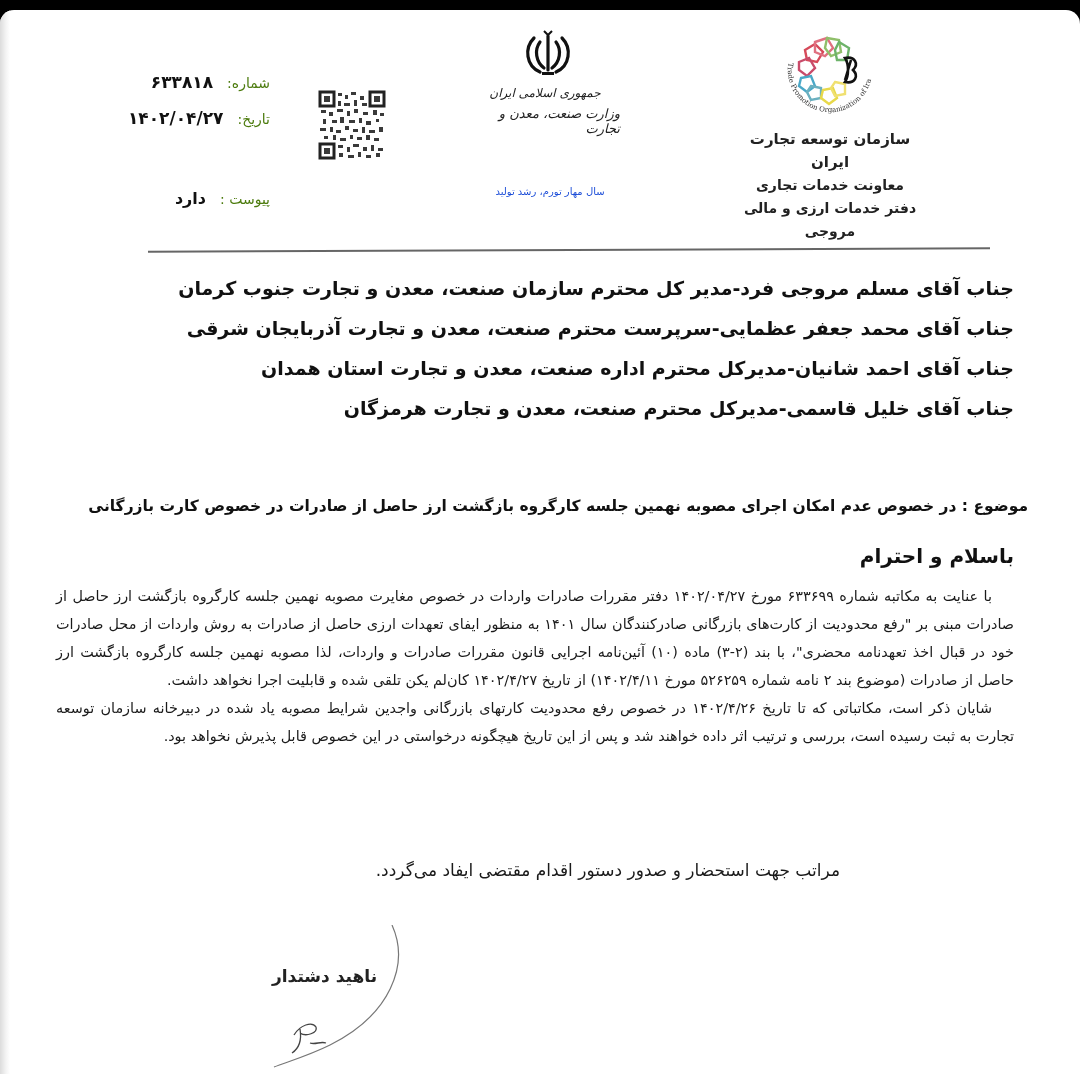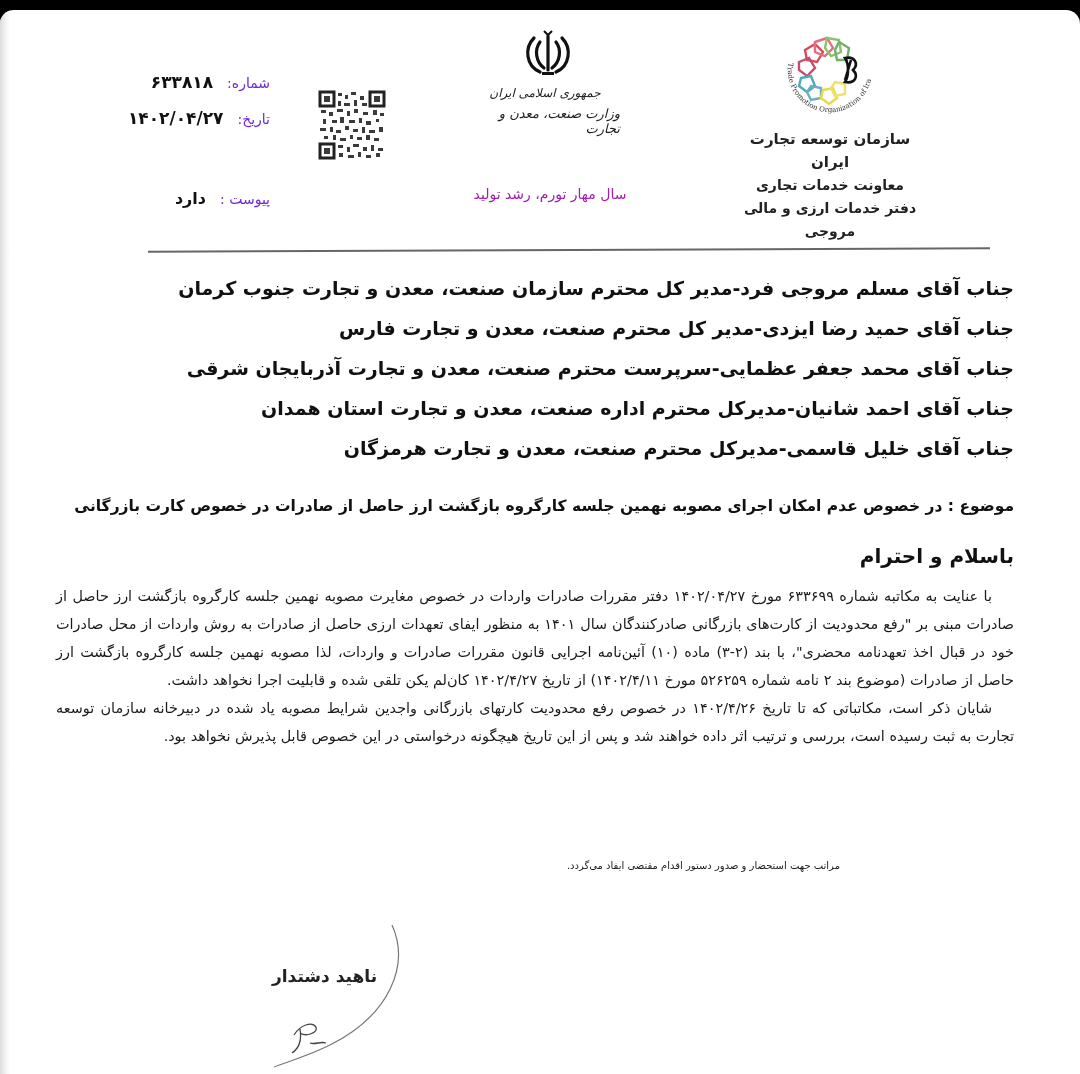--- a/index.html
+++ b/index.html
@@ -16,47 +16,47 @@
     overflow:hidden;
   }
   .page-shadow-left {
     position:absolute; left:0; top:0; width:10px; height:100%;
     background:linear-gradient(to right,#dcdcdc,#f4f4f4 60%,#fff);
   }
   .rtl { direction:rtl; unicode-bidi:embed; }
 
   
   .meta-row { position:absolute; right:810px; display:flex; align-items:baseline; gap:14px; color:#222; white-space:nowrap; direction:rtl; }
-  .meta-label { font-size:14px; color:#6d28d9;text-align:center; }
+  .meta-label { font-size:14px; color:#4d7c0f;text-align:center; }
   .meta-value { font-size:17px; font-weight:bold; letter-spacing:1px; color:#111; }
   .qr-grid { position:absolute; left:318px; top:80px; width:68px; height:70px; }
 
   
   .emblem { position:absolute; left:520px; top:18px; width:56px; height:50px; }
   .ministry { position:absolute; left:470px; top:76px; width:150px; text-align:center; color:#222; font-family:"DejaVu Serif", serif; font-style:italic; }
   .ministry .l1 { font-size:12px; }
   .ministry .l2 { font-size:13px; margin-top:6px;text-align:right; }
-  .slogan { position:absolute; left:450px; top:176px; width:200px; text-align:center; font-size:14px; color:#a21caf; }
+  .slogan { position:absolute; left:450px; top:176px; width:200px; text-align:center; font-size:10px; color:#1d4ed8; }
 
   
   .org-logo { position:absolute; left:775px; top:10px; width:110px; height:108px; }
   .org-block { position:absolute; left:730px; top:118px; width:200px; text-align:center; font-weight:bold; color:#222; font-size:14px; line-height:23px; }
   .org-block div:first-child { font-size:15px; }
 
   .divider { position:absolute; left:148px; top:239px; width:842px; height:2px; background:#666; transform:rotate(-0.25deg); }
 
   
   .recipients { position:absolute; right:66px; top:258px; width:860px; font-weight:bold; font-size:19px; color:#111; line-height:40px; text-align:right; }
 
-  .subject { position:absolute; right:66px; top:482px; width:960px; font-weight:bold; font-size:15.5px; color:#111; line-height:28px; text-align:right; }
+  .subject { position:absolute; right:52px; top:482px; width:960px; font-weight:bold; font-size:15.5px; color:#111; line-height:28px; text-align:right; }
   .salutation { position:absolute; right:66px; top:534px; font-weight:bold; font-size:20px; color:#111; }
 
   .body-text { position:absolute; right:66px; top:572px; width:958px; font-size:14.4px; color:#1a1a1a; line-height:28px; text-align:justify; text-align-last:right; }
   .para { margin:0; text-indent:22px; }
-  .closing { position:absolute; right:240px; top:850px; font-size:10px; color:#1a1a1a; }
+  .closing { position:absolute; right:240px; top:850px; font-size:17px; color:#1a1a1a; }
 
   .signer { position:absolute; left:272px; top:956px; font-weight:bold; font-size:17px; color:#222; }
   .signature { position:absolute; left:270px; top:915px; width:140px; height:145px; }
 </style>
 </head>
 <body>
 
 <div class="page">
   <div class="page-shadow-left"></div>
 
@@ -174,21 +174,20 @@
     <div>سازمان توسعه تجارت ایران</div>
     <div>معاونت خدمات تجاری</div>
     <div>دفتر خدمات ارزی و مالی</div>
     <div>مروجی</div>
   </div>
 
   <div class="divider"></div>
 
   <div class="recipients rtl">
     <div>جناب آقای مسلم مروجی فرد-مدیر کل محترم سازمان صنعت، معدن و تجارت جنوب کرمان</div>
-    <div>جناب آقای حمید رضا ایزدی-مدیر کل محترم صنعت، معدن و تجارت فارس</div>
     <div>جناب آقای محمد جعفر عظمایی-سرپرست محترم صنعت، معدن و تجارت آذربایجان شرقی</div>
     <div>جناب آقای احمد شانیان-مدیرکل محترم اداره صنعت، معدن و تجارت استان همدان</div>
     <div>جناب آقای خلیل قاسمی-مدیرکل محترم صنعت، معدن و تجارت هرمزگان</div>
   </div>
 
   <div class="subject rtl">موضوع : در خصوص عدم امکان اجرای مصوبه نهمین جلسه کارگروه بازگشت ارز حاصل از صادرات در خصوص کارت بازرگانی</div>
   <div class="salutation rtl">باسلام و احترام</div>
 
   <div class="body-text rtl">
     <p class="para">با عنایت به مکاتبه شماره ۶۳۳۶۹۹ مورخ ۱۴۰۲/۰۴/۲۷ دفتر مقررات صادرات واردات در خصوص مغایرت مصوبه نهمین جلسه کارگروه بازگشت ارز حاصل از صادرات مبنی بر "رفع محدودیت از کارت‌های بازرگانی صادرکنندگان سال ۱۴۰۱ به منظور ایفای تعهدات ارزی حاصل از صادرات به روش واردات از محل صادرات خود در قبال اخذ تعهدنامه محضری"، با بند (۲-۳) ماده (۱۰) آئین‌نامه اجرایی قانون مقررات صادرات و واردات، لذا مصوبه نهمین جلسه کارگروه بازگشت ارز حاصل از صادرات (موضوع بند ۲ نامه شماره ۵۲۶۲۵۹ مورخ ۱۴۰۲/۴/۱۱) از تاریخ ۱۴۰۲/۴/۲۷ کان‌لم یکن تلقی شده و قابلیت اجرا نخواهد داشت.</p>

